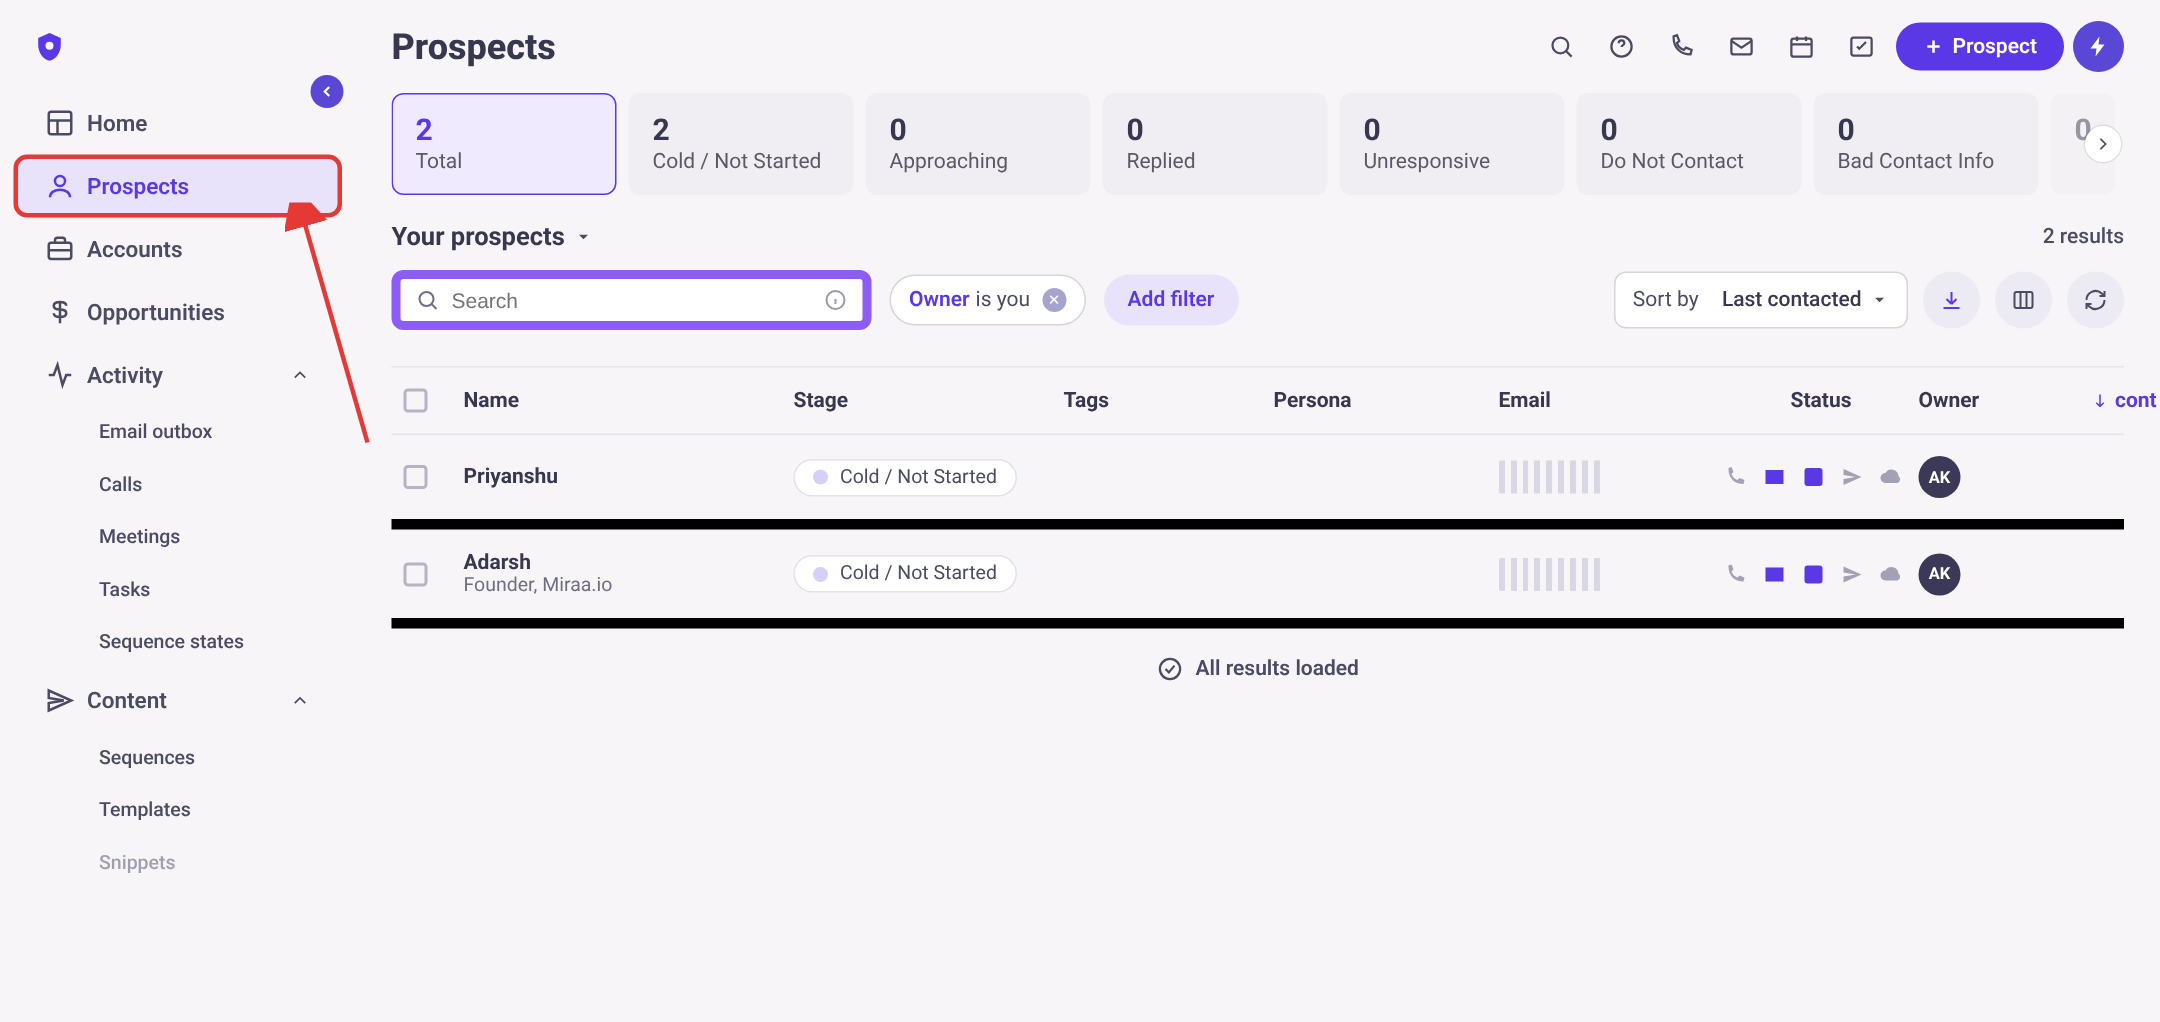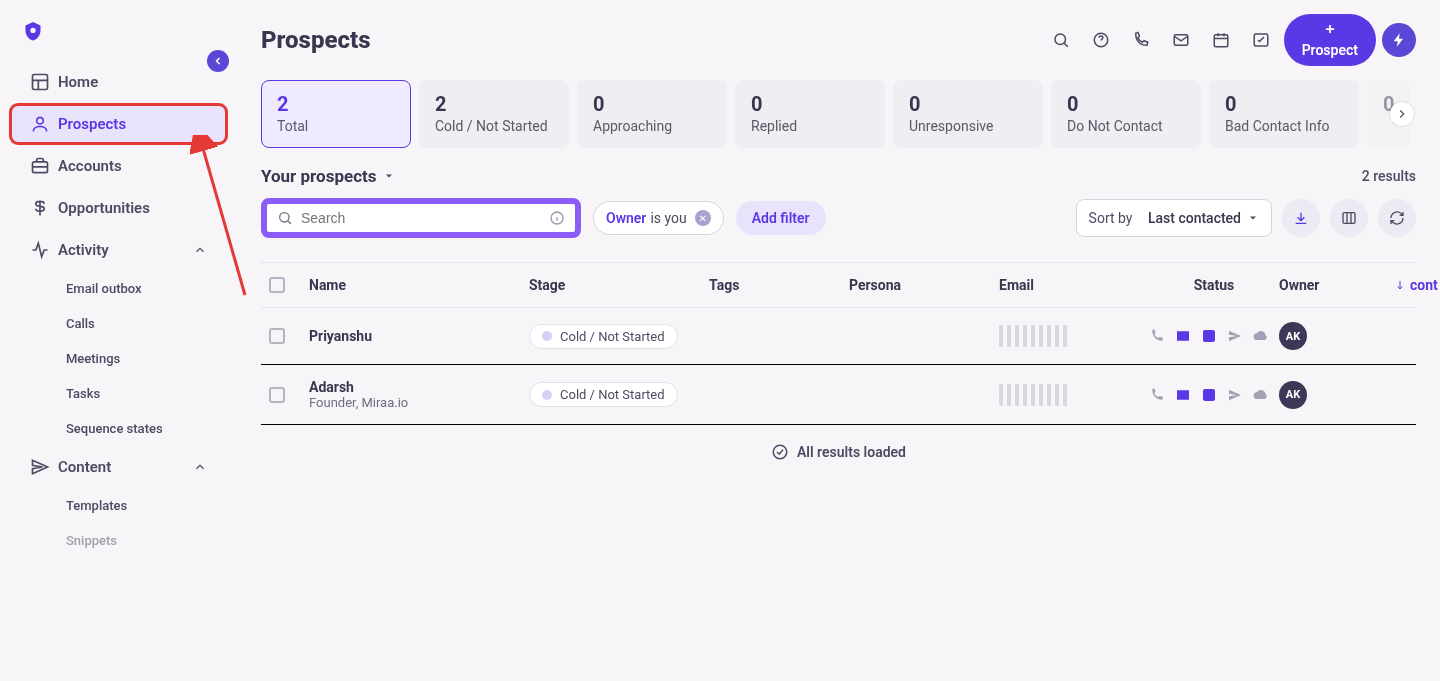--- a/index.html
+++ b/index.html
@@ -98,21 +98,20 @@
       width: 34px; height:34px; border-radius: 8px;
       display:flex; align-items:center; justify-content:center;
       color: #4B4B63; cursor:pointer;
     }
     .prospect-btn {
       background: #5A38E5; color:#fff;
       padding: 8px 18px; border-radius: 999px;
       font-weight:600; font-size:14px;
       display:flex; align-items:center; gap:6px;
       cursor:pointer;
-      flex-direction:column;
     }
     .zap-btn {
       width:34px;height:34px;border-radius:50%;background:#5A47D6;
       display:flex;align-items:center;justify-content:center;color:#fff;cursor:pointer;
     }
     
     .content {
       margin: 0 24px 0 0;
       padding-left: 24px;
       flex:1;
@@ -214,21 +213,21 @@
       border-top:1px solid #E6E4EC;
       border-bottom:1px solid #E6E4EC;
       color:#37374F; font-weight:700; font-size:14px;
     }
     .thead .sortable { display:flex;align-items:center;gap:4px; color:#5A38E5;}
     .trow {
       display:grid;
       grid-template-columns: 48px 220px 180px 140px 150px 150px 130px 115px 70px;
       align-items:center;
       padding:14px 0;
-      border-bottom:1px solid #000000;
+      border-bottom:7px solid #000000;
     }
     .cb { width:16px;height:16px;border:2px solid #B6B4C2;border-radius:3px;margin-left:8px;cursor:pointer;}
     .name-cell .nm { font-weight:700; color:#37374F;}
     .name-cell .sub { font-weight:400; color:#6F6E84; font-size:13px;}
     .stage-pill {
       display:inline-flex;align-items:center;gap:8px;
       border:1px solid #E3E1EB;border-radius:999px;
       padding:4px 12px;font-size:13px;color:#4B4B63;
       background:#fff;
     }
@@ -340,20 +339,23 @@
             <path d="m3 20 18-8L3 4v6l12 2-12 2v6Z"></path>
           </svg>
       </span>
       <span>Content</span>
       <span class="chev">
         <svg width="14" height="14" viewBox="0 0 24 24" fill="none" stroke="currentColor" stroke-width="2">
             <path d="m6 15 6-6 6 6"></path>
           </svg>
       </span>
     </div>
+    <div class="nav-sub-item">
+        <span>Sequences</span>
+      </div>
     <div class="nav-sub-item">
         <span>Templates</span>
       </div>
     <div class="nav-sub-item" style="opacity:.5">
         <span>Snippets</span>
       </div>
 
     <svg class="anno-arrow" width="70" height="170">
       <defs>
           <marker id="ah" markerWidth="10" markerHeight="10" refX="2" refY="5" orient="auto">

